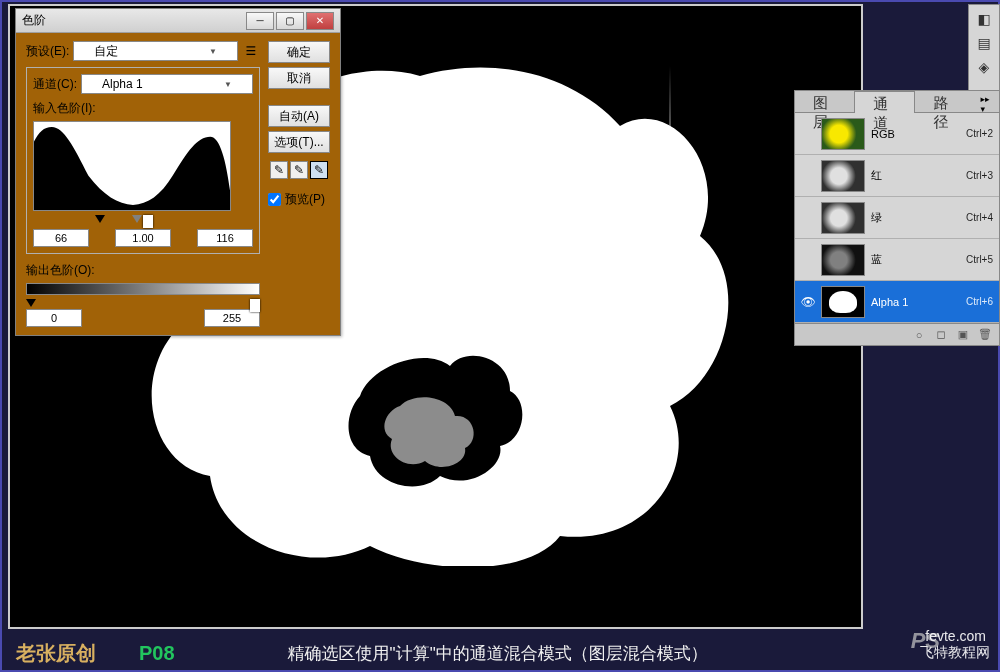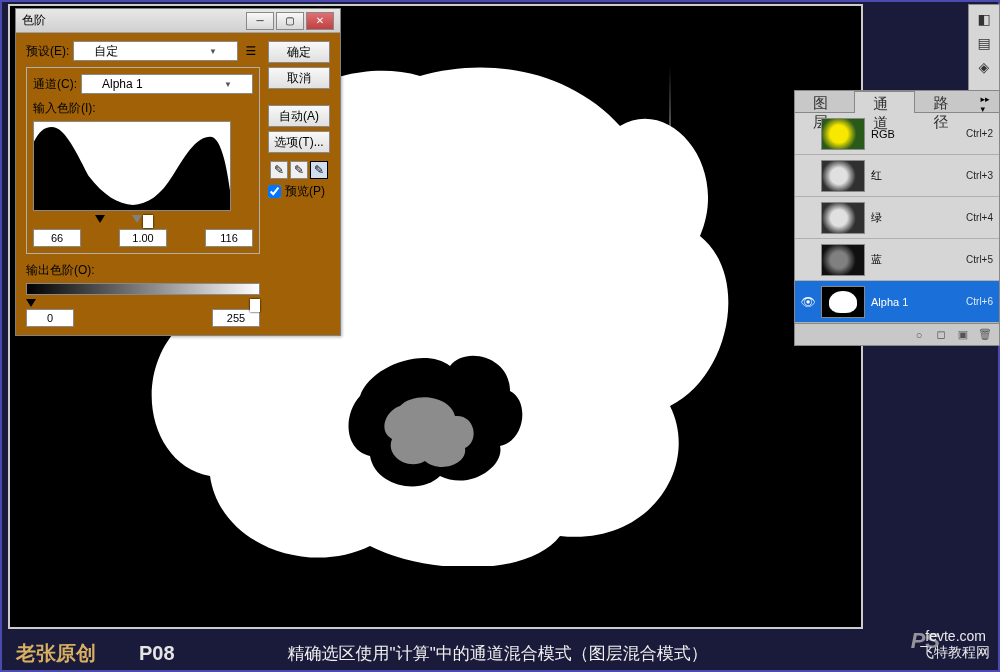--- a/index.html
+++ b/index.html
@@ -31,28 +31,28 @@
 .dropdown::after { content: '▼'; font-size: 8px; color: #555; }
 .gear { width: 18px; height: 18px; display: flex; align-items: center; justify-content: center; font-size: 12px; }
 .sub-panel { border: 1px solid #b0b0b0; padding: 6px; margin-bottom: 8px; }
 .histogram { width: 198px; height: 90px; border: 1px solid #888; background: #fff; position: relative; margin: 4px 0; }
 .histogram svg { width: 100%; height: 100%; }
 .slider-track { height: 12px; position: relative; margin: 2px 0; }
 .slider-black { position: absolute; left: 28%; top: 0; width: 0; height: 0; border: 5px solid transparent; border-top: 8px solid #000; }
 .slider-gray { position: absolute; left: 45%; top: 0; width: 0; height: 0; border: 5px solid transparent; border-top: 8px solid #808080; }
 .slider-white { position: absolute; left: 50%; top: 0; width: 0; height: 0; border: 5px solid transparent; border-top: 8px solid #000; background: #fff; }
 .value-inputs { display: flex; justify-content: space-between; }
-.val-input { width: 48px; height: 18px; border: 1px solid #888; background: #fff; text-align: center; font-size: 11px; line-height: 16px; }
+.val-input { width: 56px; height: 18px; border: 1px solid #888; background: #fff; text-align: center; font-size: 11px; line-height: 16px; }
 .gradient-bar { height: 12px; background: linear-gradient(90deg, #000, #fff); border: 1px solid #888; margin: 4px 0; }
 .out-sliders { height: 10px; position: relative; }
 .dlg-btn { height: 22px; border: 1px solid #888; background: linear-gradient(180deg,#f8f8f8,#e0e0e0); font-size: 12px; display: flex; align-items: center; justify-content: center; }
 .eyedroppers { display: flex; gap: 2px; margin-top: 4px; justify-content: center; }
 .eyedrop { width: 18px; height: 18px; border: 1px solid #888; background: #f0f0f0; display: flex; align-items: center; justify-content: center; }
 .eyedrop.active { border: 1px solid #000; background: #d0e0f0; }
-.preview-check { display: flex; align-items: center; gap: 4px; font-size: 12px; }
+.preview-check { display: flex; align-items: center; gap: 4px; margin-top: 8px; font-size: 12px; }
 
 
 .right-rail { position: absolute; right: 0; top: 4px; width: 32px; height: 90px; background: #d6d6d6; border: 1px solid #888; display: flex; flex-direction: column; align-items: center; gap: 4px; padding: 4px 0; }
 .rail-icon { width: 20px; height: 20px; display: flex; align-items: center; justify-content: center; font-size: 14px; color: #333; }
 
 
 .channels-panel { position: absolute; right: 0; top: 90px; width: 206px; background: #d6d6d6; border: 1px solid #888; font-size: 11px; }
 .panel-tabs { display: flex; height: 22px; border-bottom: 1px solid #888; background: #c8c8c8; }
 .panel-tab { padding: 3px 18px; font-size: 15px; color: #333; }
 .panel-tab.active { background: #d6d6d6; border: 1px solid #888; border-bottom: none; margin-bottom: -1px; }
@@ -68,21 +68,21 @@
 .thumb-alpha { background: #000; display: flex; align-items: center; justify-content: center; }
 .thumb-alpha::before { content: ''; width: 28px; height: 22px; background: #fff; border-radius: 50% 50% 40% 40%; }
 .channel-name { flex: 1; font-size: 11px; }
 .channel-shortcut { font-size: 10px; opacity: 0.85; }
 .panel-footer { height: 22px; background: #c8c8c8; border-top: 1px solid #888; display: flex; justify-content: flex-end; align-items: center; gap: 6px; padding: 0 6px; }
 .footer-icon { width: 16px; height: 16px; display: flex; align-items: center; justify-content: center; font-size: 11px; color: #555; }
 
 
 .caption-bar { position: absolute; left: 0; right: 0; bottom: 0; height: 38px; display: flex; align-items: center; padding: 0 16px; color: #fff; font-size: 18px; gap: 13px; }
 .caption-author { color: #d8b060; font-size: 20px; font-weight: bold; }
-.caption-pnum { color: #e5e5e5; font-size: 20px; margin-left: 30px; font-weight: bold; }
+.caption-pnum { color: #22c55e; font-size: 20px; margin-left: 30px; font-weight: bold; }
 .caption-desc { margin-left: 100px; font-size: 17px; color: #f0f0f0; }
 .watermark { position: absolute; right: 10px; bottom: 10px; color: #fff; font-size: 14px; font-family: Arial; opacity: 0.9; }
 .watermark2 { position: absolute; right: 14px; bottom: 28px; color: #fff; font-size: 14px; font-family: Arial; opacity: 0.9; }
 .ps-watermark { position: absolute; right: 60px; bottom: 18px; color: rgba(200,200,200,0.7); font-size: 22px; font-weight: bold; font-style: italic; }
 </style>
 </head>
 <body>
 
 <div class="frame"></div>
 

